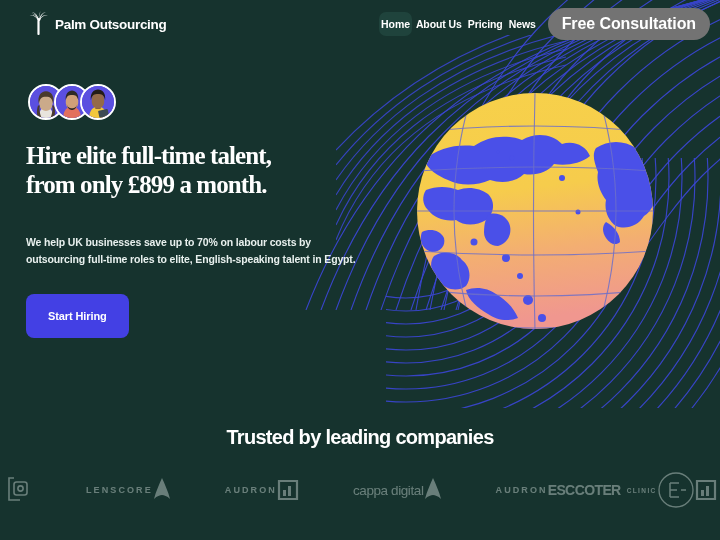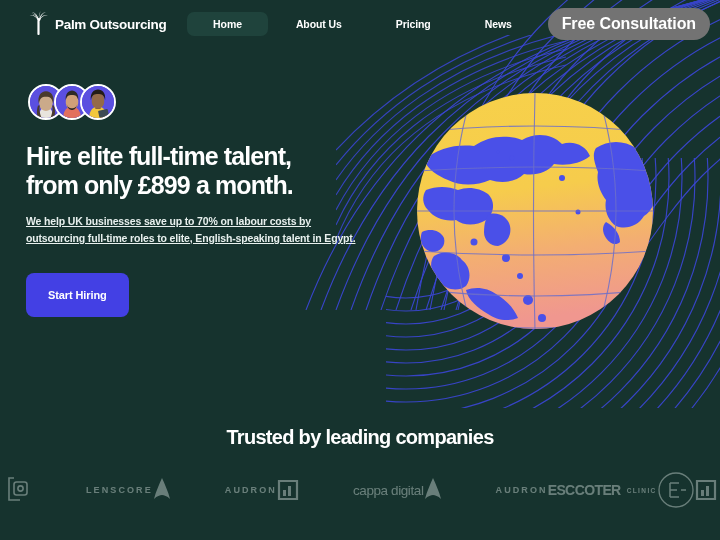--- a/index.html
+++ b/index.html
@@ -100,21 +100,21 @@
   .nav-links {
     margin-left: auto;
     display: flex;
     align-items: center;
     gap: 2px;
   }
   .nav-item {
     font-size: 10.5px;
     font-weight: bold;
     color: #ffffff;
-    padding: 6px 26px;
+    padding: 6px 2px;
     border-radius: 7px;
     white-space: nowrap;
     letter-spacing: -0.1px;
   }
   .nav-item.active {
     background: #1f433c;
   }
   .nav-cta {
     font-size: 16px;
     font-weight: bold;
@@ -153,33 +153,33 @@
     flex: none;
   }
   .avatar svg { width: 100%; height: 100%; display: block; }
 
   .headline {
     font-size: 25px;
     line-height: 1.14;
     font-weight: bold;
     letter-spacing: -0.9px;
     color: #ffffff;
-    margin-bottom: 14px;
+    margin-bottom: 35px;
+    font-family: Liberation Serif, serif;
   }
   .headline-line { display: block; }
 
   .subcopy {
     font-size: 10.5px;
     line-height: 1.62;
     font-weight: bold;
     color: #e8f0ee;
     letter-spacing: -0.15px;
     width: 330px;
     margin-bottom: 26px;
-    text-decoration: underline;
   }
 
   .cta-btn {
     display: inline-block;
     background: #4340e4;
     color: #ffffff;
     font-size: 11px;
     font-weight: bold;
     padding: 16px 22px;
     border-radius: 8px;

